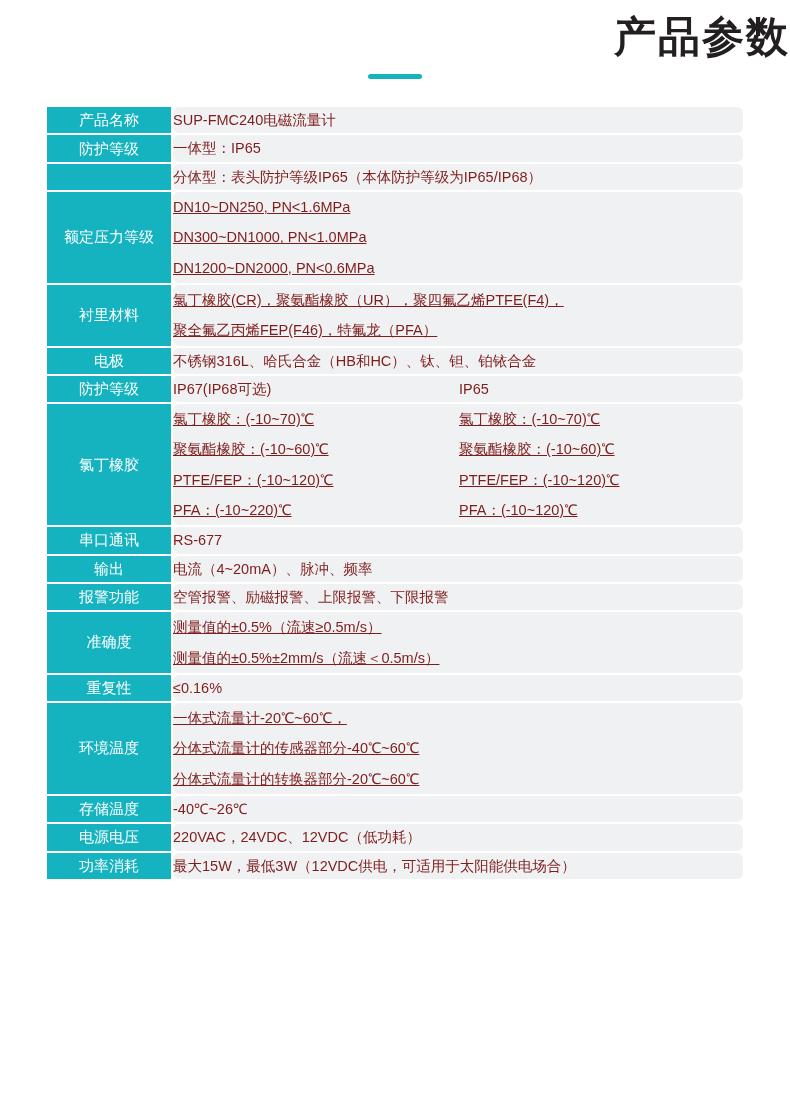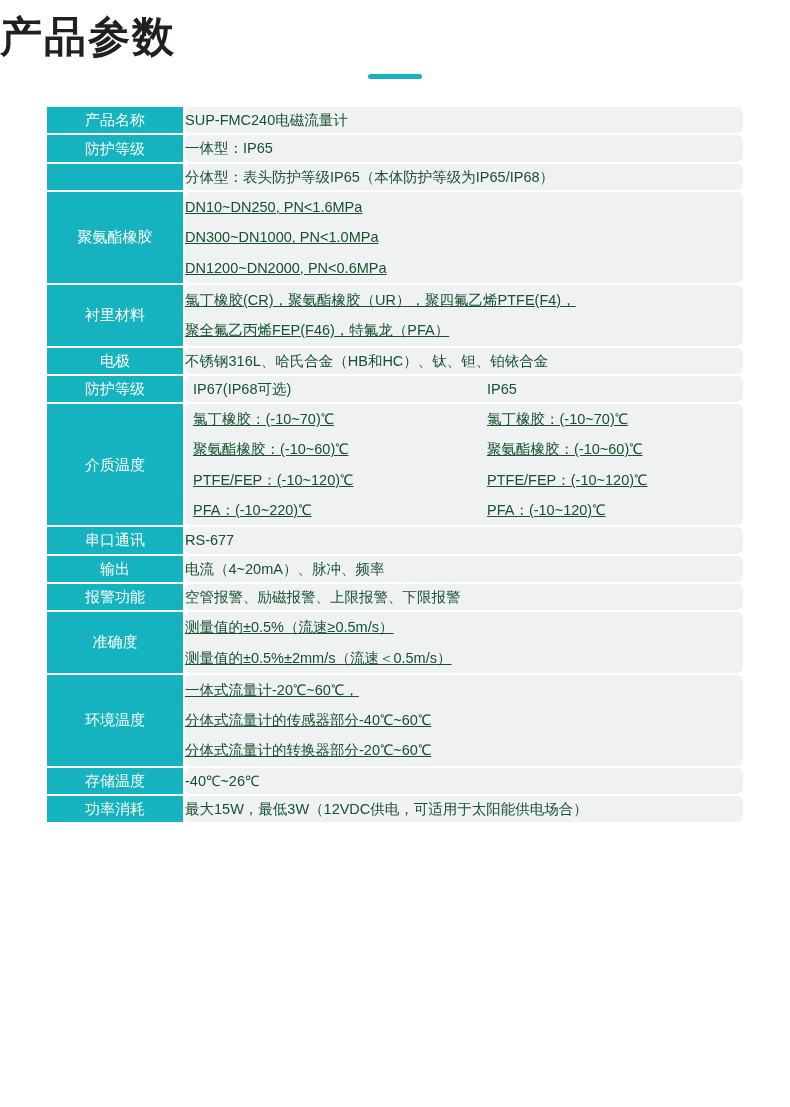--- a/index.html
+++ b/index.html
@@ -14,21 +14,21 @@
     color: #231f20;
     overflow: hidden;
   }
   .page {
     position: relative;
     width: 790px;
     height: 1107px;
     box-sizing: border-box;
   }
   .title-block {
-    text-align: left;
+    text-align: right;
     padding-top: 14px;
   }
   .page-title {
     font-size: 42px;
     font-weight: bold;
     letter-spacing: 2px;
     color: #231f20;
     line-height: 1.1;
     margin: 0;
   }
@@ -44,53 +44,52 @@
     margin: 26px auto 0 auto;
     border-collapse: separate;
     border-spacing: 2px 2px;
     table-layout: fixed;
   }
   .spec-table td {
     vertical-align: middle;
     padding: 0;
   }
   .label-cell {
-    width: 136px;
+    width: 124px;
     background: #15b3c0;
     color: #ffffff;
     text-align: center;
     font-size: 15px;
     line-height: 1.35;
     padding: 6px 2px;
   }
   .label-cell.blank {
     background: #15b3c0;
   }
   .value-cell {
     background: #f0f1f2;
-    color: #14532d;
+    color: #7f1d1d;
     font-size: 14.5px;
     line-height: 1.4;
     padding: 9px 0 9px 14px;
     border-radius: 6px;
   }
   .value-cell .line {
     padding: 3px 0;
     white-space: nowrap;
   }
   .value-cell.multi .line {
     padding: 5px 0;
     text-decoration: underline;
   }
   .two-col {
     display: flex;
   }
   .two-col .col {
     box-sizing: border-box;
-    margin-left: 8px;
   }
   .two-col .col.left {
     width: 286px;
     flex: 0 0 286px;
   }
   .two-col .col.right {
     flex: 1 1 auto;
   }
 </style>
 </head>
@@ -122,21 +121,21 @@
 
       <tr>
         <td class="label-cell blank"></td>
         <td class="value-cell">
           <div class="line">分体型：表头防护等级IP65（本体防护等级为IP65/IP68）</div>
         </td>
       </tr>
 
 
       <tr>
-        <td class="label-cell">聚氨酯橡胶</td>
+        <td class="label-cell">额定压力等级</td>
         <td class="value-cell multi">
           <div class="line">DN10~DN250, PN&lt;1.6MPa</div>
           <div class="line">DN300~DN1000, PN&lt;1.0MPa</div>
           <div class="line">DN1200~DN2000, PN&lt;0.6MPa</div>
         </td>
       </tr>
 
       <tr>
         <td class="label-cell">衬里材料</td>
         <td class="value-cell multi">
@@ -160,21 +159,21 @@
               <div class="line">IP67(IP68可选)</div>
             </div>
             <div class="col right">
               <div class="line">IP65</div>
             </div>
           </div>
         </td>
       </tr>
 
       <tr>
-        <td class="label-cell">介质温度</td>
+        <td class="label-cell">氯丁橡胶</td>
         <td class="value-cell multi">
           <div class="two-col">
             <div class="col left">
               <div class="line">氯丁橡胶：(-10~70)℃</div>
               <div class="line">聚氨酯橡胶：(-10~60)℃</div>
               <div class="line">PTFE/FEP：(-10~120)℃</div>
               <div class="line">PFA：(-10~220)℃</div>
             </div>
             <div class="col right">
               <div class="line">氯丁橡胶：(-10~70)℃</div>
@@ -208,37 +207,49 @@
       </tr>
 
       <tr>
         <td class="label-cell">准确度</td>
         <td class="value-cell multi">
           <div class="line">测量值的±0.5%（流速≥0.5m/s）</div>
           <div class="line">测量值的±0.5%±2mm/s（流速＜0.5m/s）</div>
         </td>
       </tr>
 
+      <tr>
+        <td class="label-cell">重复性</td>
+        <td class="value-cell">
+          <div class="line">≤0.16%</div>
+        </td>
+      </tr>
 
       <tr>
         <td class="label-cell">环境温度</td>
         <td class="value-cell multi">
           <div class="line">一体式流量计-20℃~60℃，</div>
           <div class="line">分体式流量计的传感器部分-40℃~60℃</div>
           <div class="line">分体式流量计的转换器部分-20℃~60℃</div>
         </td>
       </tr>
 
       <tr>
         <td class="label-cell">存储温度</td>
         <td class="value-cell">
           <div class="line">-40℃~26℃</div>
         </td>
       </tr>
 
+      <tr>
+        <td class="label-cell">电源电压</td>
+        <td class="value-cell">
+          <div class="line">220VAC，24VDC、12VDC（低功耗）</div>
+        </td>
+      </tr>
 
       <tr>
         <td class="label-cell">功率消耗</td>
         <td class="value-cell">
           <div class="line">最大15W，最低3W（12VDC供电，可适用于太阳能供电场合）</div>
         </td>
       </tr>
 
     </tbody>
   </table>

